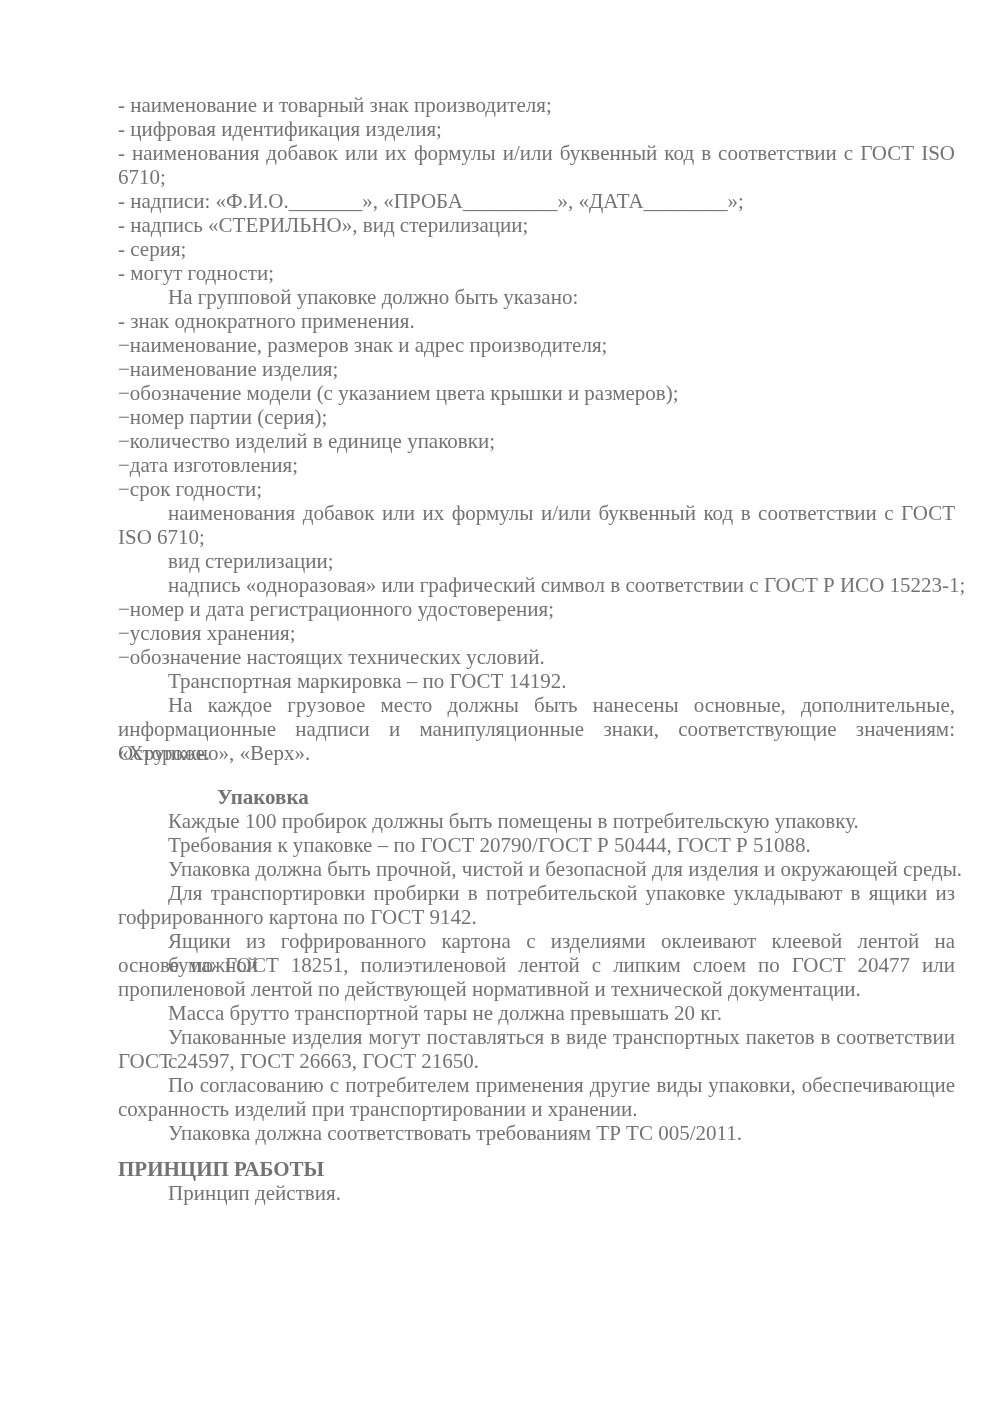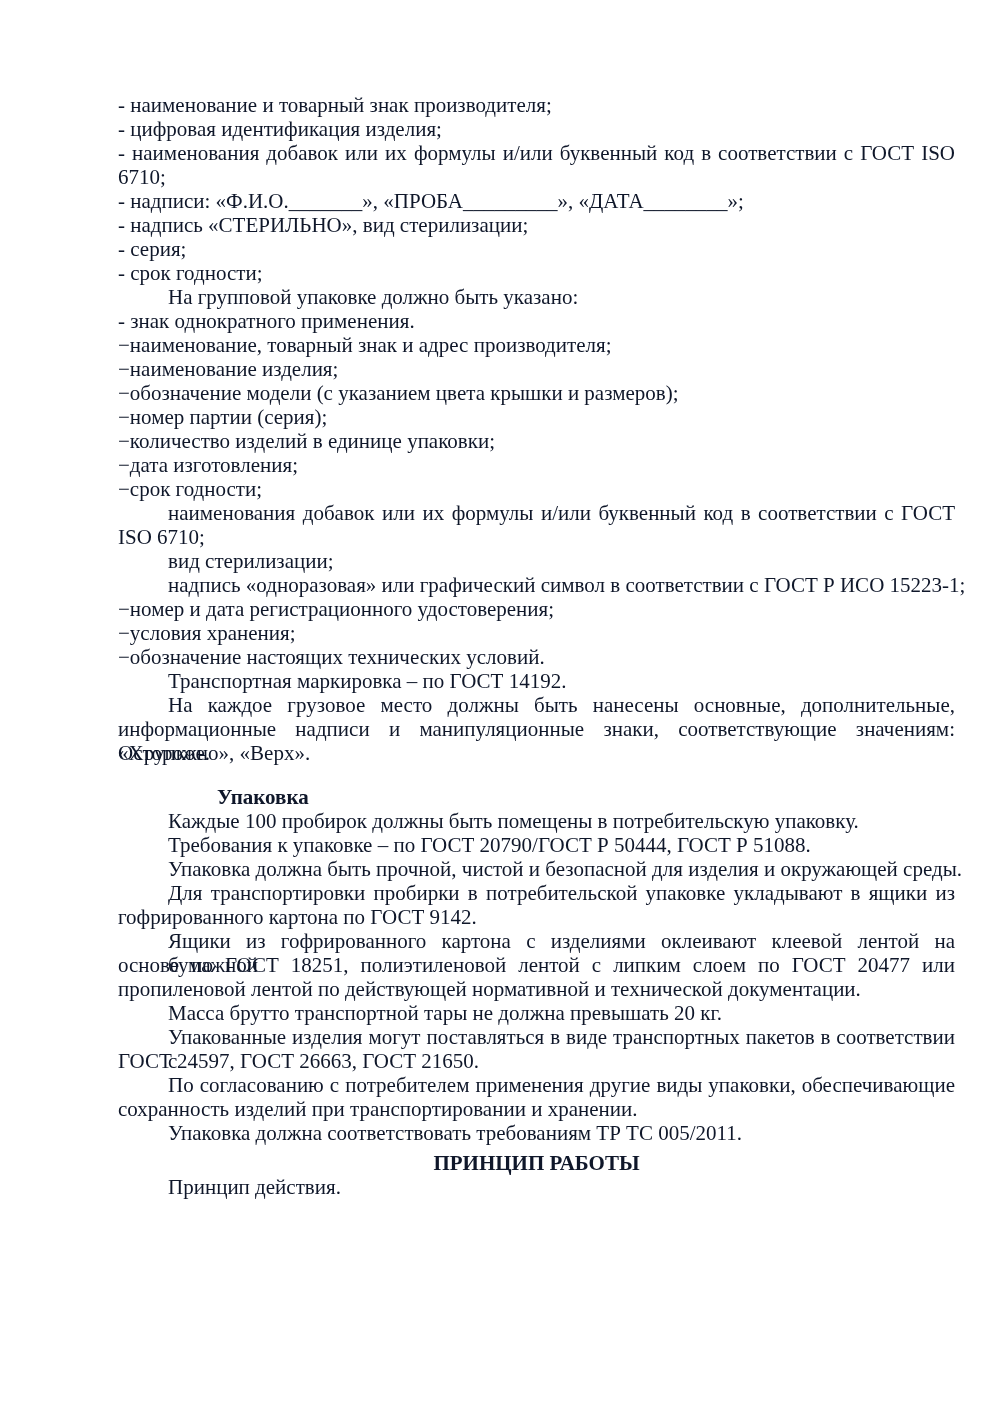--- a/index.html
+++ b/index.html
@@ -1,48 +1,48 @@
 <!DOCTYPE html>
 <html lang="ru"><head>
 <meta charset="utf-8">
 <style>
   html,body{margin:0;padding:0;background:#ffffff;}
   .page{
     position:relative;
     width:1000px;height:1414px;
     box-sizing:border-box;
     padding:93px 45px 0 118px;
-    background:#ffffff;color:#0f172a;
+    background:#ffffff;color:#737373;
     font-family:"Liberation Serif","DejaVu Serif",serif;
     font-size:21px;line-height:24px;
   }
   .ln{height:24px;white-space:nowrap;}
   .s{white-space:normal;text-align:justify;text-align-last:justify;}
   .ind{padding-left:50px;}
   .h-pack{height:24px;margin-top:20px;padding-left:99px;font-weight:bold;white-space:nowrap;}
-  .h-prin{height:24px;margin-top:6px;text-align:center;font-weight:bold;}
+  .h-prin{height:24px;margin-top:12px;font-weight:bold;}
   .lead b{font-weight:normal;}
 </style>
 </head>
 <body>
 
 <main class="page">
 
   <div class="ln">- наименование и товарный знак производителя;</div>
   <div class="ln">- цифровая идентификация изделия;</div>
   <div class="ln s">- наименования добавок или их формулы и/или буквенный код в соответствии с ГОСТ ISO</div>
   <div class="ln">6710;</div>
   <div class="ln">- надписи: «Ф.И.О._______», «ПРОБА_________», «ДАТА________»;</div>
   <div class="ln">- надпись «СТЕРИЛЬНО», вид стерилизации;</div>
   <div class="ln">- серия;</div>
-  <div class="ln">- срок годности;</div>
+  <div class="ln">- могут годности;</div>
   <div class="ln ind">На групповой упаковке должно быть указано:</div>
 
   <div class="ln">- знак однократного применения.</div>
-  <div class="ln">−наименование, товарный знак и адрес производителя;</div>
+  <div class="ln">−наименование, размеров знак и адрес производителя;</div>
   <div class="ln">−наименование изделия;</div>
   <div class="ln">−обозначение модели (с указанием цвета крышки и размеров);</div>
   <div class="ln">−номер партии (серия);</div>
   <div class="ln">−количество изделий в единице упаковки;</div>
   <div class="ln">−дата изготовления;</div>
   <div class="ln">−срок годности;</div>
 
   <div class="ln ind s">наименования добавок или их формулы и/или буквенный код в соответствии с ГОСТ</div>
   <div class="ln">ISO 6710;</div>
   <div class="ln ind">вид стерилизации;</div>

